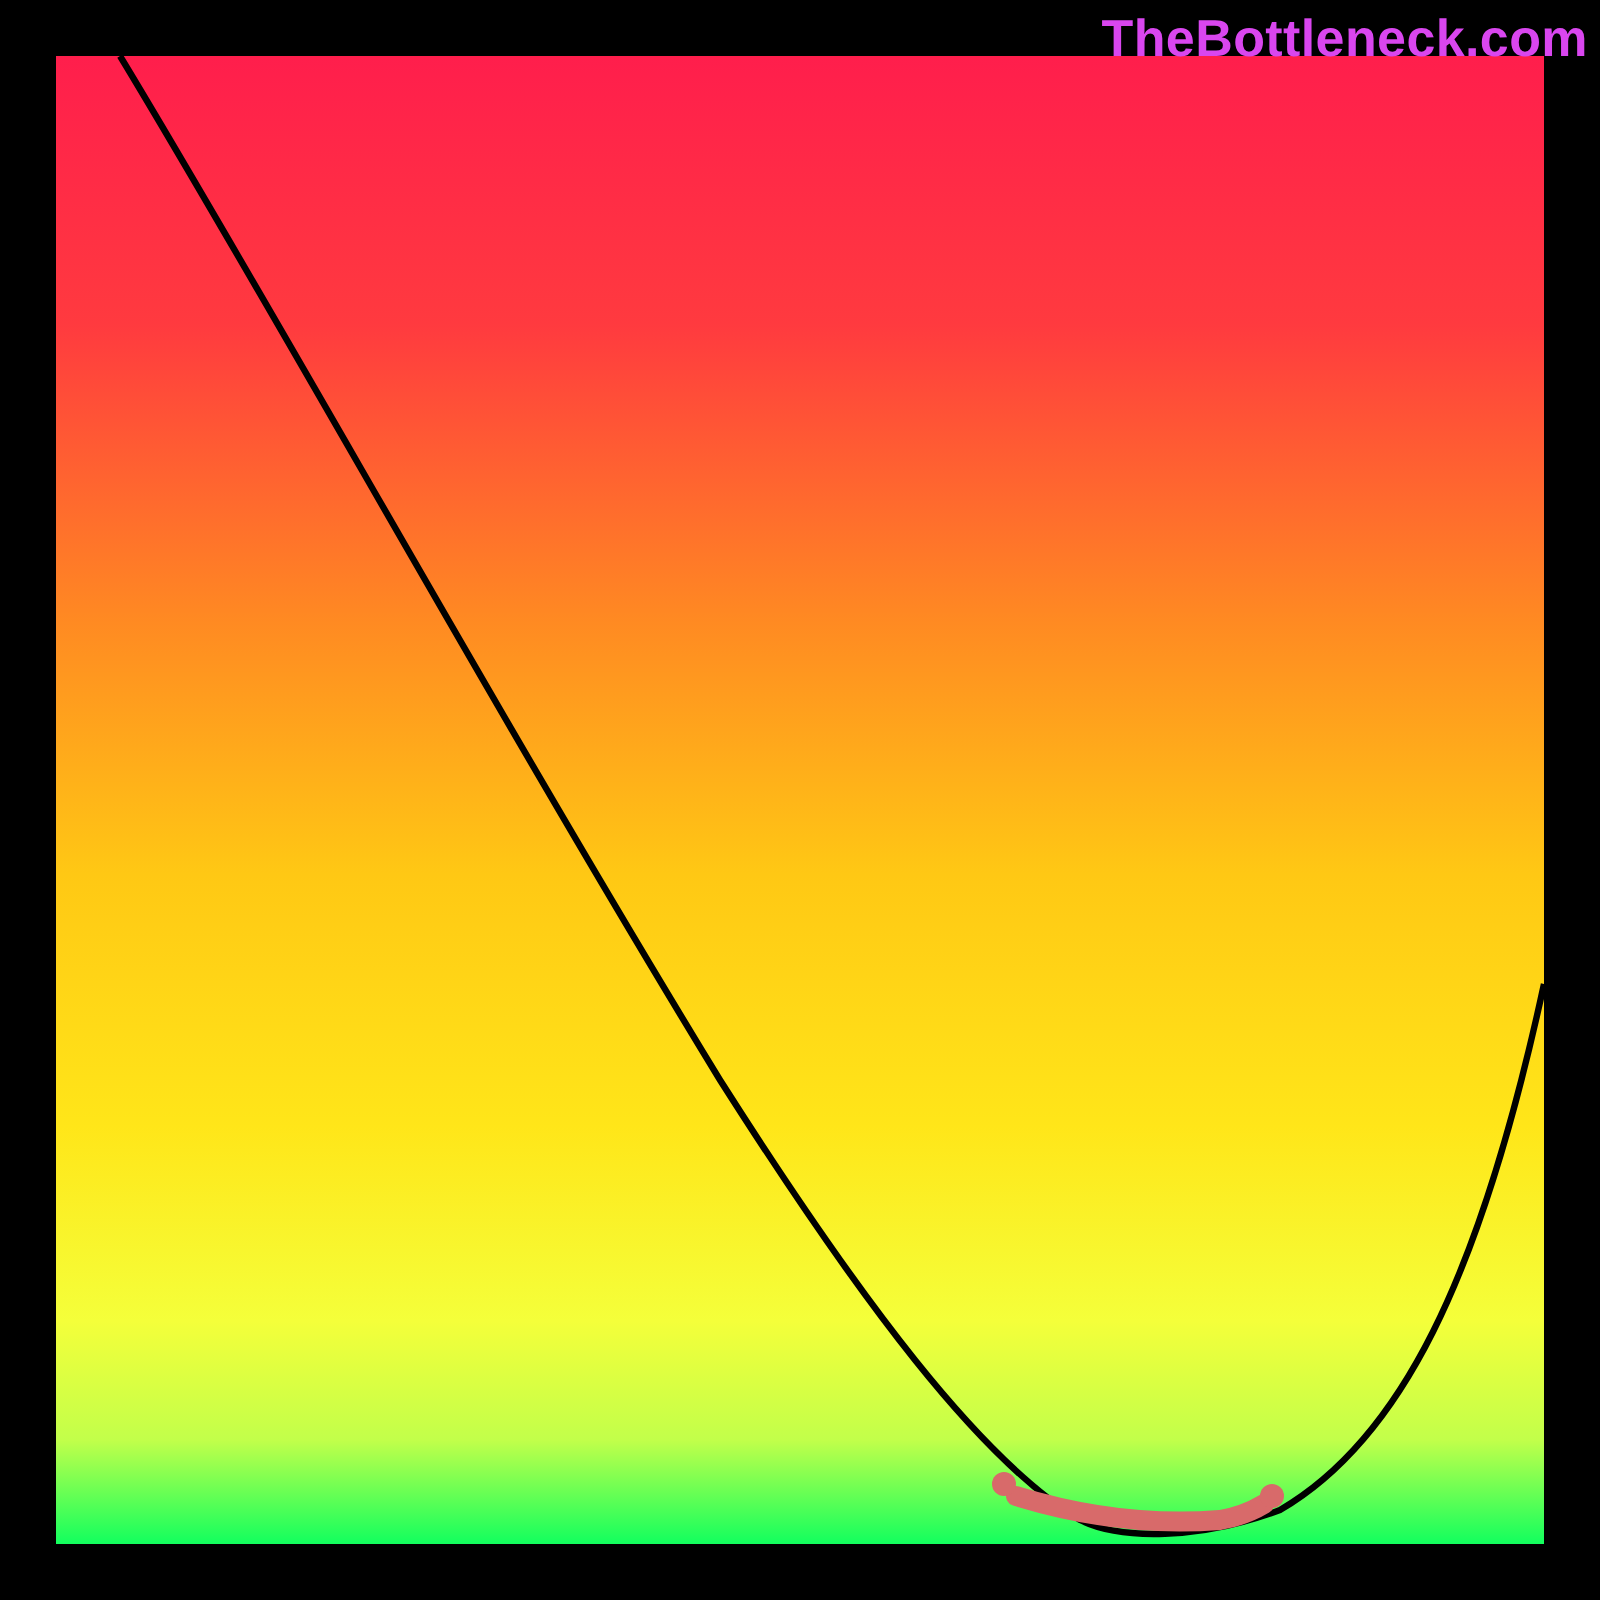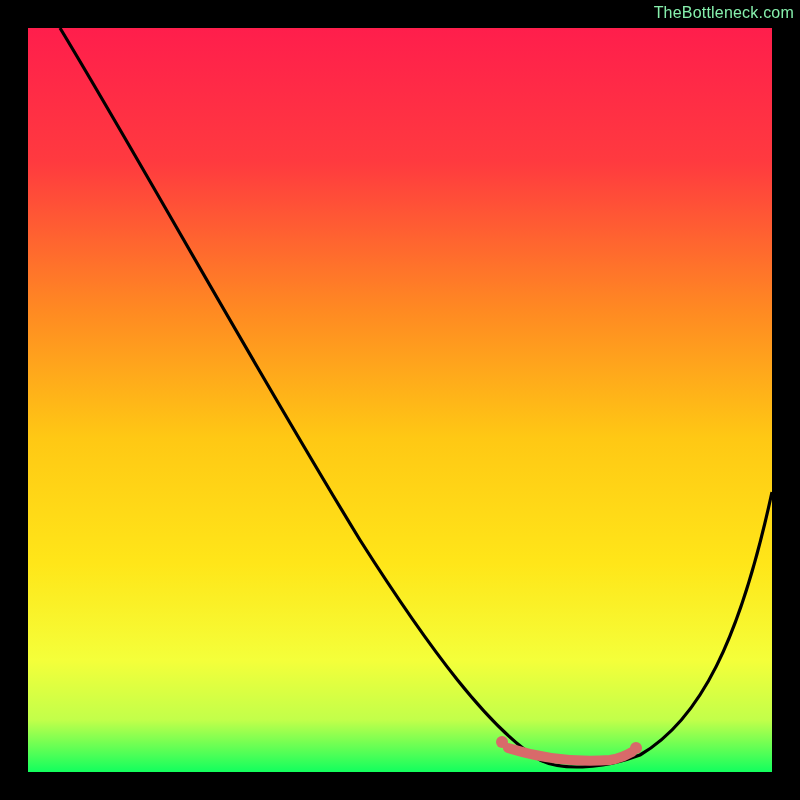--- a/index.html
+++ b/index.html
@@ -13,23 +13,23 @@
   .frame {
     position: absolute;
     inset: 0;
     background: #000;
   }
   .watermark {
     position: absolute;
     top: 4px;
     right: 6px;
     font-family: Arial, Helvetica, sans-serif;
-    font-size: 16px;
-    font-weight: 400;
-    color: #86efac;
+    font-size: 26px;
+    font-weight: 700;
+    color: #d946ef;
     letter-spacing: 0.2px;
     z-index: 10;
   }
   svg.plot {
     position: absolute;
     inset: 0;
     width: 800px;
     height: 800px;
   }
 </style>

